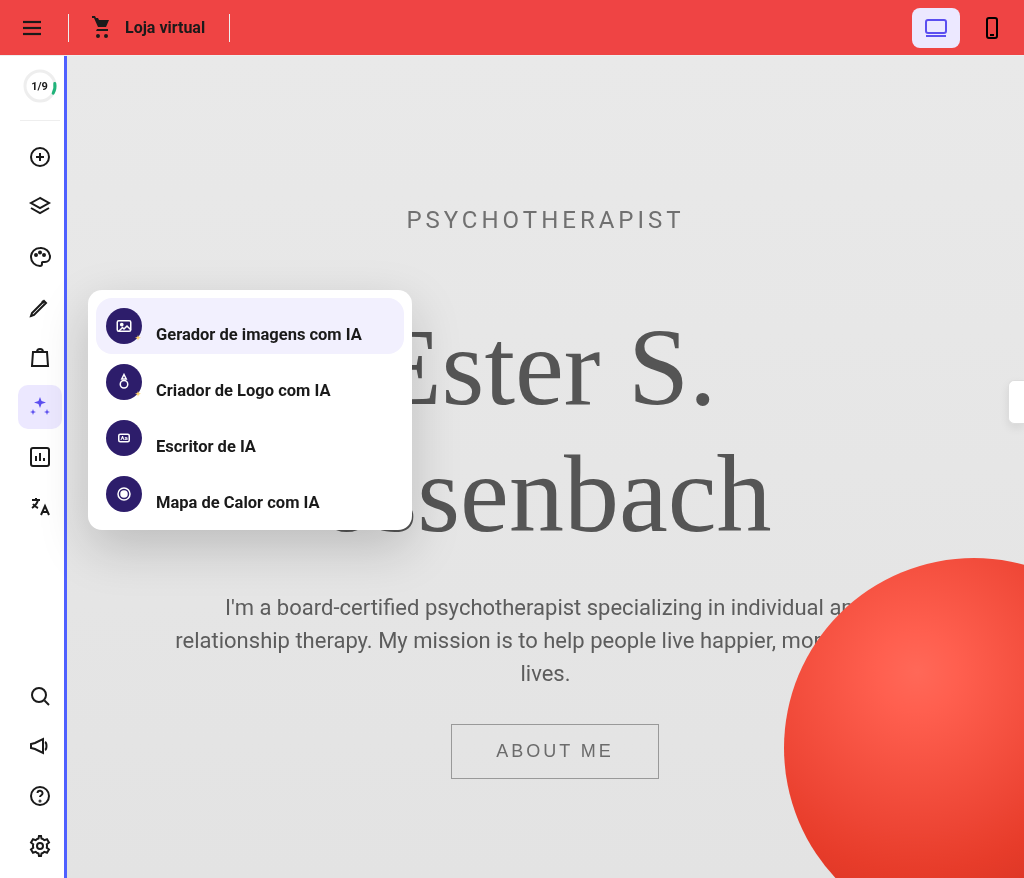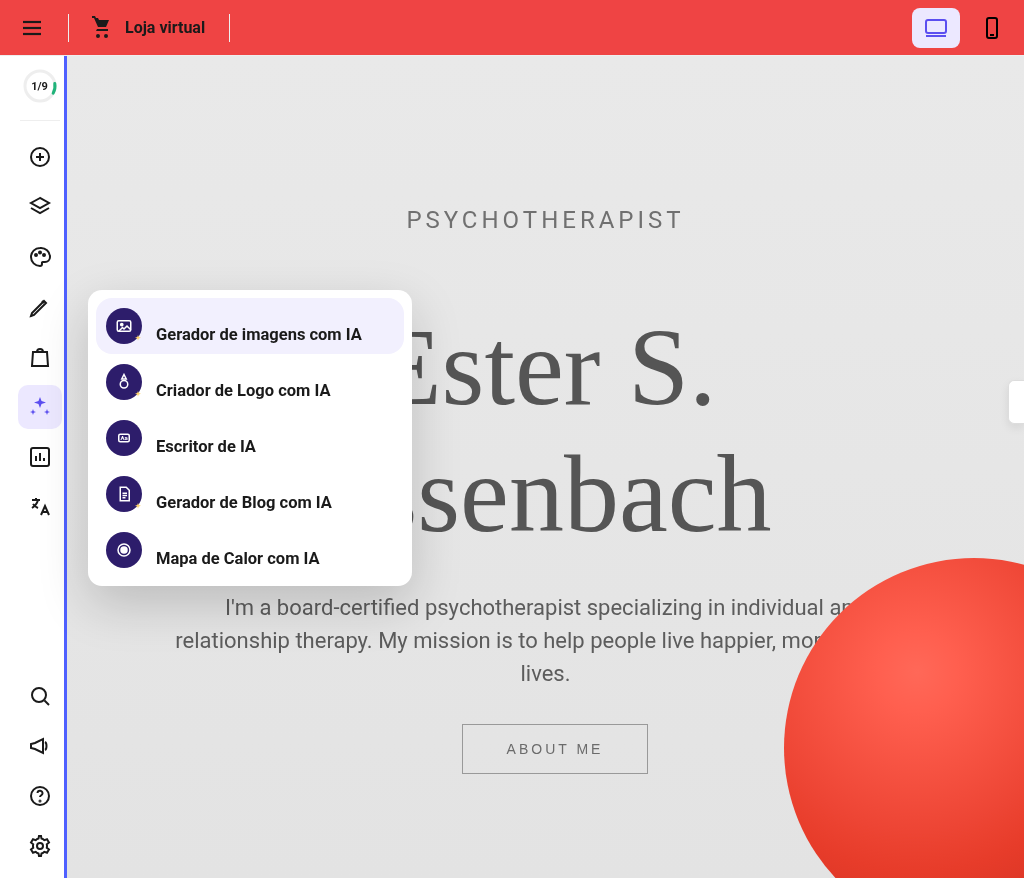--- a/index.html
+++ b/index.html
@@ -33,21 +33,21 @@
 
   
   .canvas { position:absolute; top:56px; left:64px; right:0; bottom:0; border-left:3px solid #4f60ff; background:linear-gradient(180deg,#e9e9e9 0%, #e3e3e3 100%); overflow:hidden; }
   .canvas::after { content:""; position:absolute; right:-140px; bottom:-60px; width:380px; height:380px; border-radius:50%; background:radial-gradient(circle at 35% 30%, #ff6a5a 0%, #e13e2d 55%, #b9281a 100%); filter:saturate(1.05); }
   .edge-handle { position:absolute; top:324px; right:0; width:16px; height:44px; background:#fff; border:1px solid #ddd; border-right:none; border-radius:6px 0 0 6px; box-shadow:0 4px 10px rgba(0,0,0,0.08); }
 
   .hero { position:absolute; left:0; right:0; top:0; padding-top:150px; text-align:center; }
   .eyebrow { letter-spacing:4px; color:#707070; font-size:24px; text-transform:uppercase; }
   .hero-name { font-family:"Times New Roman", Georgia, serif; font-weight:400; color:#555; font-size:110px; line-height:1.15; margin-top:70px; }
   .hero-desc { width:760px; margin:34px auto 0 auto; font-size:22px; color:#5c5c5c; line-height:1.5; }
-  .hero-cta { display:inline-block; margin-top:34px; border:1px solid #999; padding:16px 44px; font-size:14px; letter-spacing:3px; color:#6b6b6b; background:transparent; cursor:pointer;margin-left:19px; }
+  .hero-cta { display:inline-block; margin-top:34px; border:1px solid #999; padding:16px 44px; font-size:18px; letter-spacing:3px; color:#6b6b6b; background:transparent; cursor:pointer;margin-left:19px; }
 
   
   .popup { position:absolute; left:88px; top:290px; width:324px; background:#fff; border-radius:14px; box-shadow:0 18px 50px rgba(0,0,0,0.18); padding:8px; z-index:30; }
   .popup-item { display:flex; align-items:flex-end; gap:14px; padding:10px 10px; border-radius:16px; cursor:pointer; }
   .popup-item .dot-icon { width:36px; height:36px; background:#2d1d6b; border-radius:50%; flex:0 0 36px; display:flex; align-items:center; justify-content:center; color:#fff; position:relative; }
   .popup-item .dot-icon svg { width:18px; height:18px; }
   .popup-item .dot-icon .spark { position:absolute; right:-2px; bottom:-2px; width:12px; height:12px; color:#ffd56a; }
   .popup-item .label { font-size:16.5px; font-weight:700; color:#1a1a1a; }
   .popup-item.hover { background:#f2f0fe; }
 </style>
@@ -232,34 +232,20 @@
   <div class="popup-item">
     <span class="dot-icon">
       <svg viewBox="0 0 24 24" fill="currentColor">
           <rect x="5" y="7" width="14" height="10" rx="2" fill="none" stroke="currentColor" stroke-width="2"></rect>
           <text x="12" y="15" text-anchor="middle" font-size="8" font-weight="700" fill="currentColor">Aa</text>
         </svg>
     </span>
     <span class="label">Escritor de IA</span>
   </div>
 
-  <div class="popup-item">
-    <span class="dot-icon">
-      <svg viewBox="0 0 24 24" fill="none" stroke="currentColor" stroke-width="2">
-          <path d="M7 3h8l4 4v14H7z"></path>
-          <line x1="10" y1="11" x2="16" y2="11"></line>
-          <line x1="10" y1="14" x2="16" y2="14"></line>
-          <line x1="10" y1="17" x2="14" y2="17"></line>
-        </svg>
-      <svg class="spark" viewBox="0 0 24 24" fill="currentColor">
-          <path d="M12 2l1.5 4L18 7.5 13.5 9 12 13l-1.5-4L6 7.5 10.5 6 12 2z"></path>
-        </svg>
-    </span>
-    <span class="label">Gerador de Blog com IA</span>
-  </div>
 
   <div class="popup-item">
     <span class="dot-icon">
       <svg viewBox="0 0 24 24" fill="none" stroke="currentColor" stroke-width="2">
           <circle cx="12" cy="12" r="8"></circle>
           <circle cx="12" cy="12" r="4" fill="currentColor"></circle>
         </svg>
     </span>
     <span class="label">Mapa de Calor com IA</span>
   </div>

